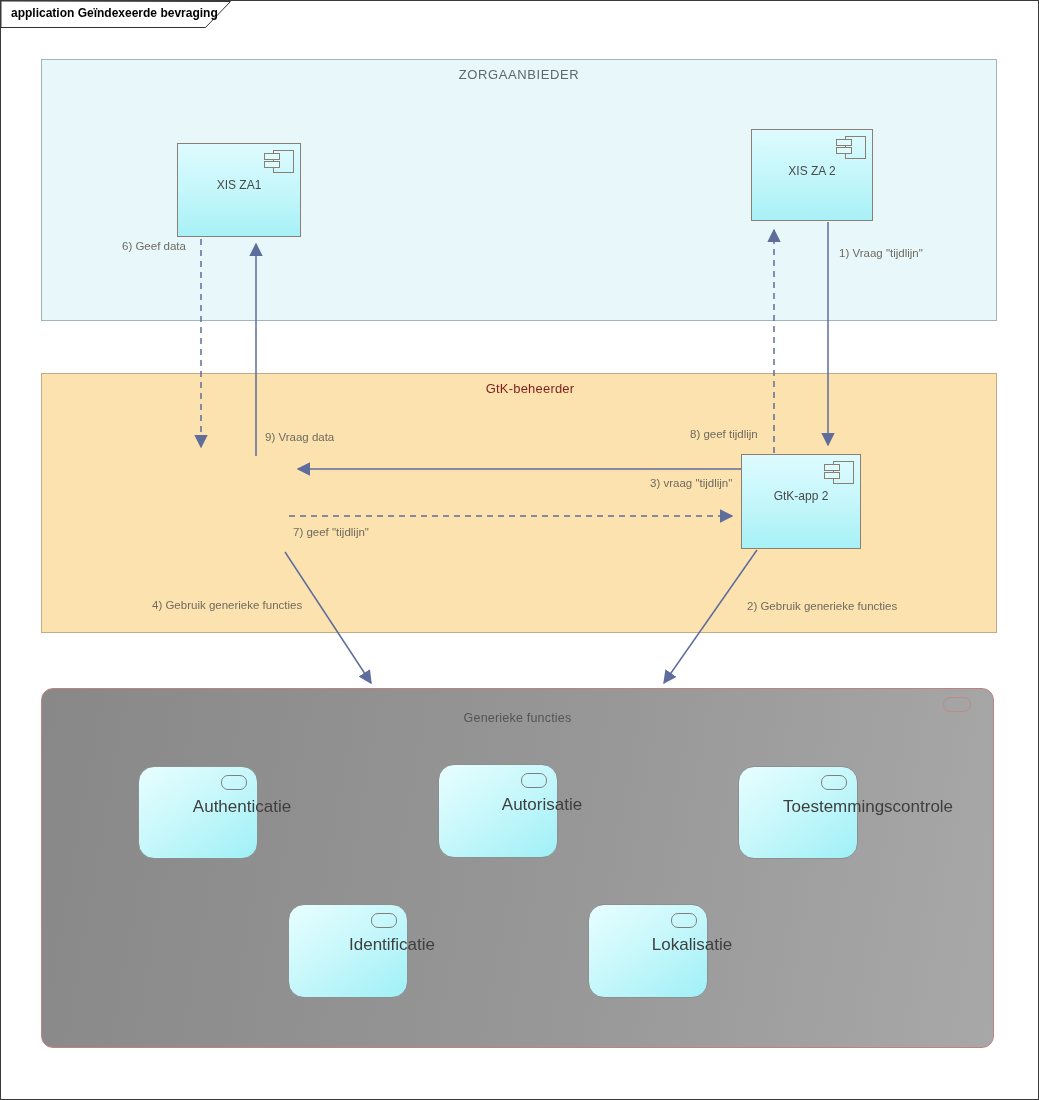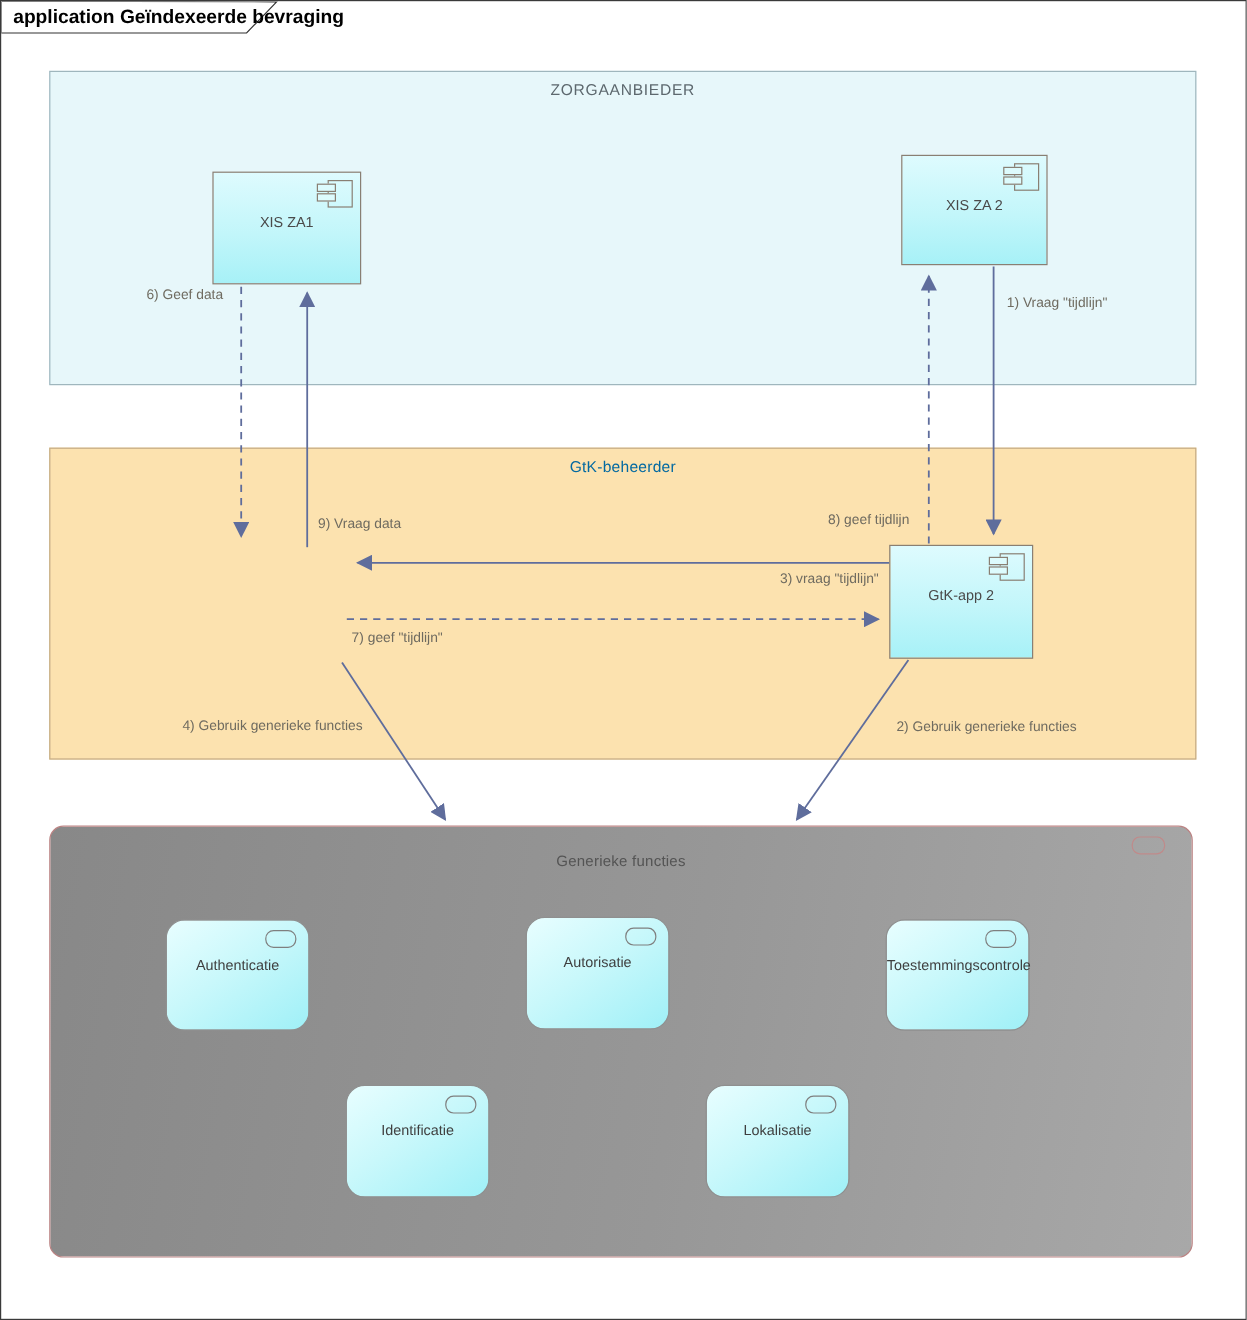--- a/index.html
+++ b/index.html
@@ -7,37 +7,37 @@
     position:relative; width:1039px; height:1100px;
     border:1px solid #3a3a3a; box-sizing:border-box;
     background:#ffffff;
     font-family:"Liberation Sans", sans-serif;
     overflow:hidden;
   }
   
   .frame-tab { position:absolute; left:0; top:0; width:240px; height:28px; }
   .frame-tab-label {
     position:absolute; left:10px; top:5px;
-    font-size:16px; font-weight:bold; color:#000; white-space:nowrap;
+    font-size:12px; font-weight:bold; color:#000; white-space:nowrap;
   }
   
   .lane { position:absolute; box-sizing:border-box; }
   .lane-zorg {
     left:40px; top:58px; width:956px; height:262px;
     background:#e7f7fa; border:1px solid #9fb6bd;
   }
   .lane-gtk {
     left:40px; top:372px; width:956px; height:260px;
     background:#fce2af; border:1px solid #c3ab84;
   }
   .lane-label {
     position:absolute; top:7px; left:0; width:100%; text-align:center;
     font-size:13px; color:#5d686e; letter-spacing:0.6px;
   }
-  .lane-gtk .lane-label { color:#0369a1; letter-spacing:0.2px; }
+  .lane-gtk .lane-label { color:#7f1d1d; letter-spacing:0.2px;margin-left:11px; }
   
   .generic-box {
     position:absolute; left:40px; top:687px; width:953px; height:360px;
     border-radius:12px; box-sizing:border-box;
     background:linear-gradient(100deg,#888888 0%,#979797 55%,#a8a8a8 100%);
     border:1px solid #bb8383;
   }
   .generic-label {
     position:absolute; top:22px; left:0; width:100%; text-align:center;
     font-size:12.5px; color:#545454; letter-spacing:0.2px;
@@ -65,21 +65,21 @@
     position:absolute; width:120px; box-sizing:border-box;
     border-radius:16px; border:1px solid #8f8f8f;
     background:linear-gradient(145deg,#e8feff 0%,#c9f8fb 45%,#9ff0f7 100%);
   }
   .fn-box .fn-icon {
     position:absolute; top:8px; right:10px; width:24px; height:13px;
     border:1px solid #7f7f7f; border-radius:7px;
   }
   .fn-box .fn-label {
     position:absolute; top:30px; left:0; width:100%; text-align:center;
-    font-size:12px; color:#3f3f3f; white-space:nowrap;
+    font-size:17px; color:#3f3f3f; white-space:nowrap;padding-left:44px;
   }
   
   .connector-layer { position:absolute; left:0; top:0; pointer-events:none; }
   .flow-label {
     position:absolute; font-size:11.5px; color:#6f6b60; white-space:nowrap;
   }
 </style>
 </head>
 <body>
 

